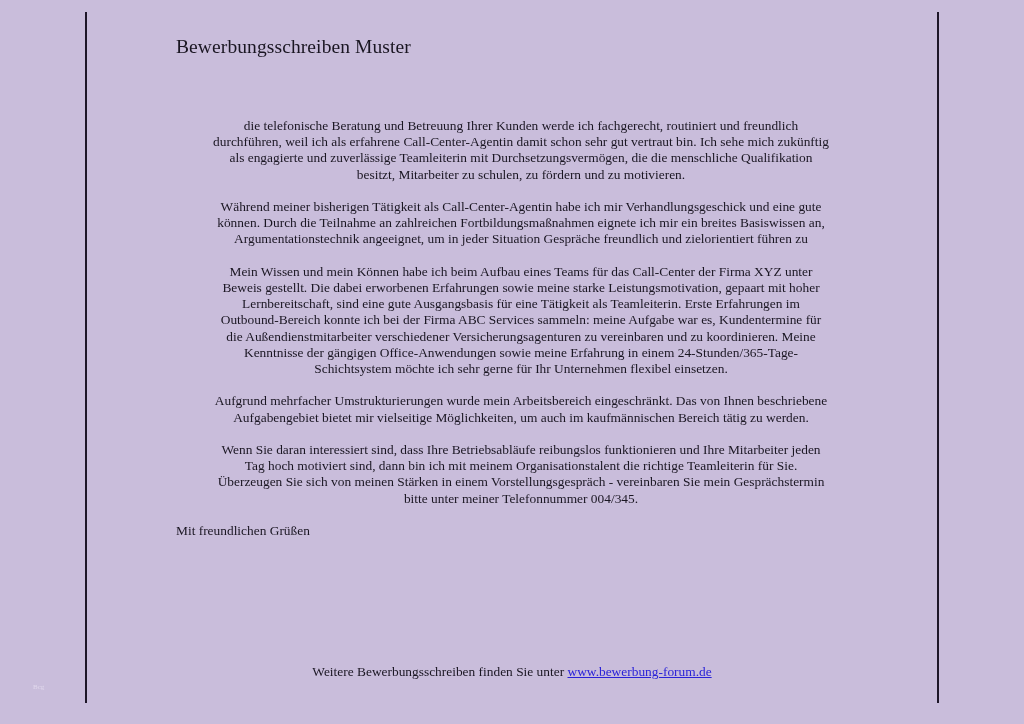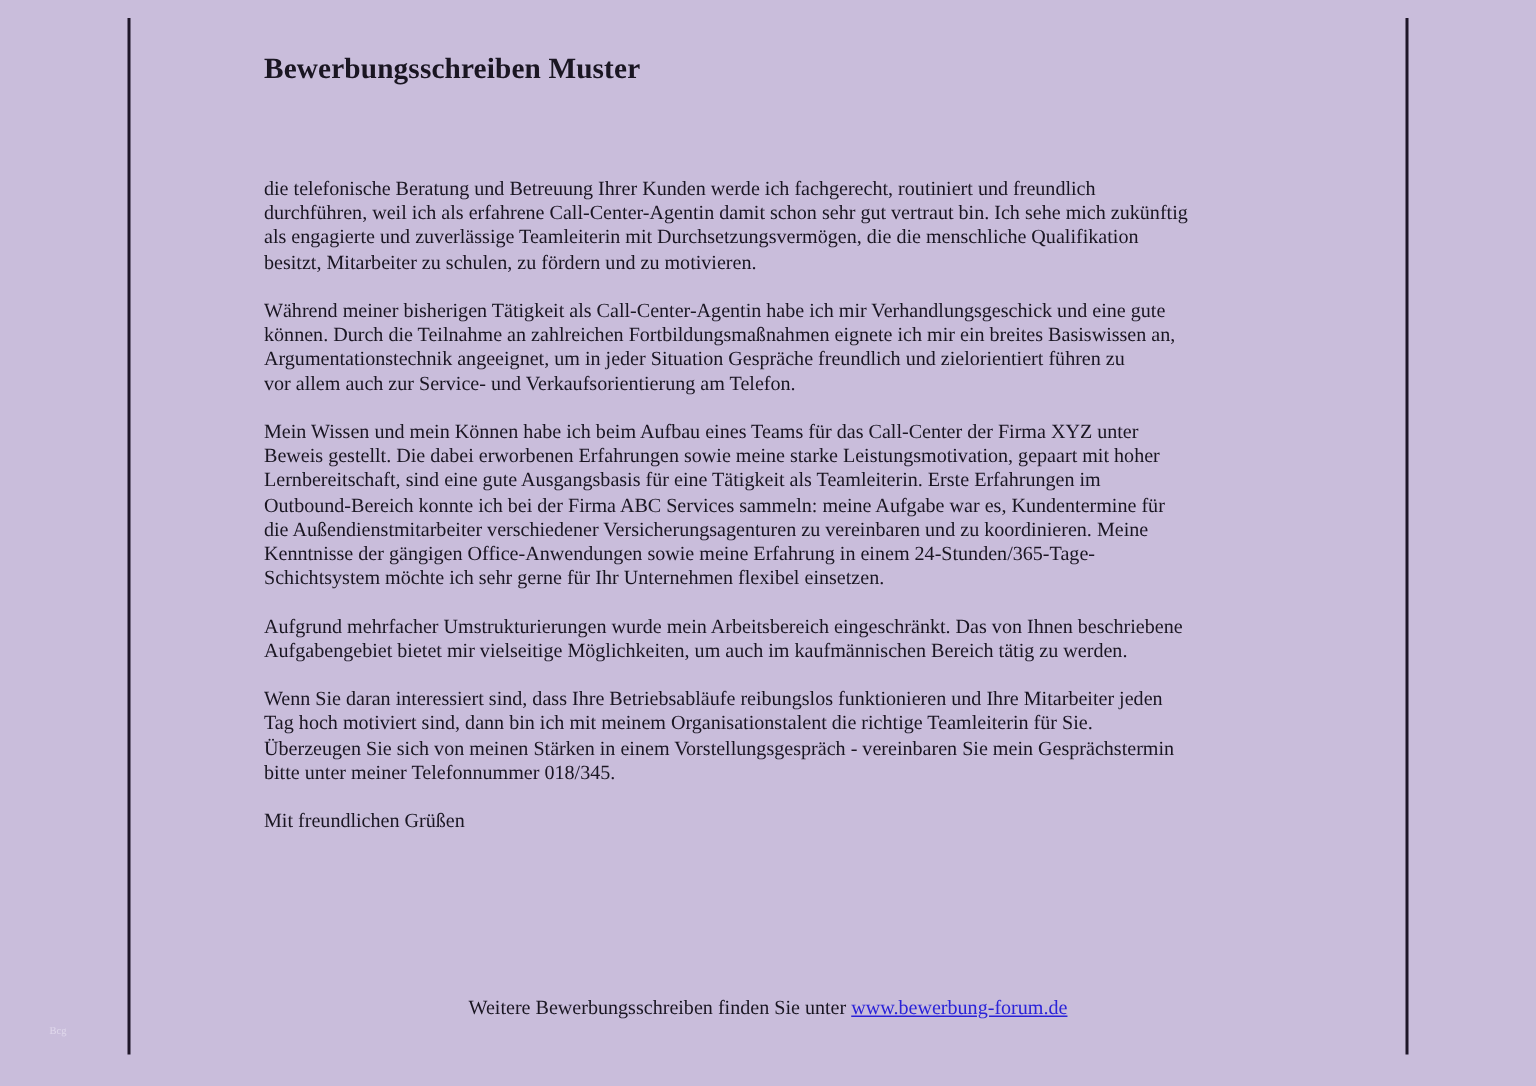--- a/index.html
+++ b/index.html
@@ -9,26 +9,26 @@
     position: relative;
     font-family: "Liberation Serif", "DejaVu Serif", serif;
     color: #1a1622;
   }
   .vline { position: absolute; top: 12px; width: 2px; height: 691px; background: #1e1628; }
   .vline.left { left: 85px; }
   .vline.right { left: 937px; }
   .page { position: absolute; left: 176px; top: 0; width: 690px; }
   .title {
     position: absolute; top: 36px; left: 0;
-    font-size: 19.5px; font-weight: bold; letter-spacing: 0.1px;
+    font-size: 19.5px; font-weight: normal; letter-spacing: 0.1px;
     white-space: nowrap;
   }
   .body { position: absolute; top: 118px; left: 0; width: 690px; font-size: 13.4px; line-height: 16.2px; }
   .body p { margin: 0 0 16.2px 0; }
-  .line { display: block; white-space: nowrap; }
+  .line { display: block; white-space: nowrap; text-align: center; }
   .footer {
     position: absolute; top: 664px; left: 0; width: 1024px;
     text-align: center; font-size: 13.4px; white-space: nowrap;
     padding-left: 0;
   }
   .footer a { color: #2a22d8; text-decoration: underline; }
   .watermark { position: absolute; left: 33px; top: 683px; font-size: 7px; color: #e6dff0; opacity: 0.8; }
 </style>
 </head>
 <body>
@@ -45,21 +45,20 @@
       <span class="line">die telefonische Beratung und Betreuung Ihrer Kunden werde ich fachgerecht, routiniert und freundlich</span>
       <span class="line">durchführen, weil ich als erfahrene Call-Center-Agentin damit schon sehr gut vertraut bin. Ich sehe mich zukünftig</span>
       <span class="line">als engagierte und zuverlässige Teamleiterin mit Durchsetzungsvermögen, die die menschliche Qualifikation</span>
       <span class="line">besitzt, Mitarbeiter zu schulen, zu fördern und zu motivieren.</span>
     </p>
 
     <p>
       <span class="line">Während meiner bisherigen Tätigkeit als Call-Center-Agentin habe ich mir Verhandlungsgeschick und eine gute</span>
       <span class="line">können. Durch die Teilnahme an zahlreichen Fortbildungsmaßnahmen eignete ich mir ein breites Basiswissen an,</span>
       <span class="line">Argumentationstechnik angeeignet, um in jeder Situation Gespräche freundlich und zielorientiert führen zu</span>
-      <span class="line">vor allem auch zur Service- und Verkaufsorientierung am Telefon.</span>
     </p>
 
     <p>
       <span class="line">Mein Wissen und mein Können habe ich beim Aufbau eines Teams für das Call-Center der Firma XYZ unter</span>
       <span class="line">Beweis gestellt. Die dabei erworbenen Erfahrungen sowie meine starke Leistungsmotivation, gepaart mit hoher</span>
       <span class="line">Lernbereitschaft, sind eine gute Ausgangsbasis für eine Tätigkeit als Teamleiterin. Erste Erfahrungen im</span>
       <span class="line">Outbound-Bereich konnte ich bei der Firma ABC Services sammeln: meine Aufgabe war es, Kundentermine für</span>
       <span class="line">die Außendienstmitarbeiter verschiedener Versicherungsagenturen zu vereinbaren und zu koordinieren. Meine</span>
       <span class="line">Kenntnisse der gängigen Office-Anwendungen sowie meine Erfahrung in einem 24-Stunden/365-Tage-</span>
       <span class="line">Schichtsystem möchte ich sehr gerne für Ihr Unternehmen flexibel einsetzen.</span>
@@ -67,21 +66,21 @@
 
     <p>
       <span class="line">Aufgrund mehrfacher Umstrukturierungen wurde mein Arbeitsbereich eingeschränkt. Das von Ihnen beschriebene</span>
       <span class="line">Aufgabengebiet bietet mir vielseitige Möglichkeiten, um auch im kaufmännischen Bereich tätig zu werden.</span>
     </p>
 
     <p>
       <span class="line">Wenn Sie daran interessiert sind, dass Ihre Betriebsabläufe reibungslos funktionieren und Ihre Mitarbeiter jeden</span>
       <span class="line">Tag hoch motiviert sind, dann bin ich mit meinem Organisationstalent die richtige Teamleiterin für Sie.</span>
       <span class="line">Überzeugen Sie sich von meinen Stärken in einem Vorstellungsgespräch - vereinbaren Sie mein Gesprächstermin</span>
-      <span class="line">bitte unter meiner Telefonnummer 018/345.</span>
+      <span class="line">bitte unter meiner Telefonnummer 004/345.</span>
     </p>
 
     <p>Mit freundlichen Grüßen</p>
   </div>
 </div>
 
 <div class="footer">
   <span>Weitere Bewerbungsschreiben finden Sie unter </span><a>www.bewerbung-forum.de</a>
 </div>
 

